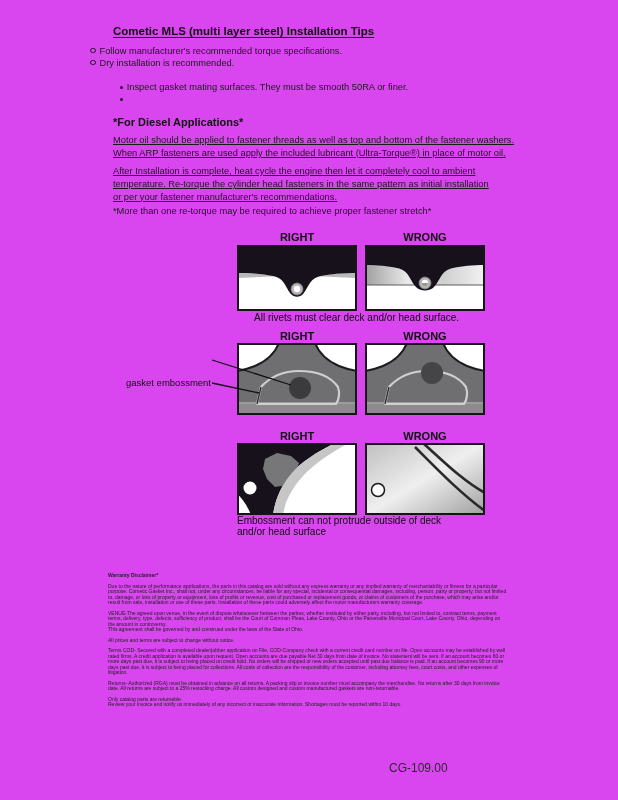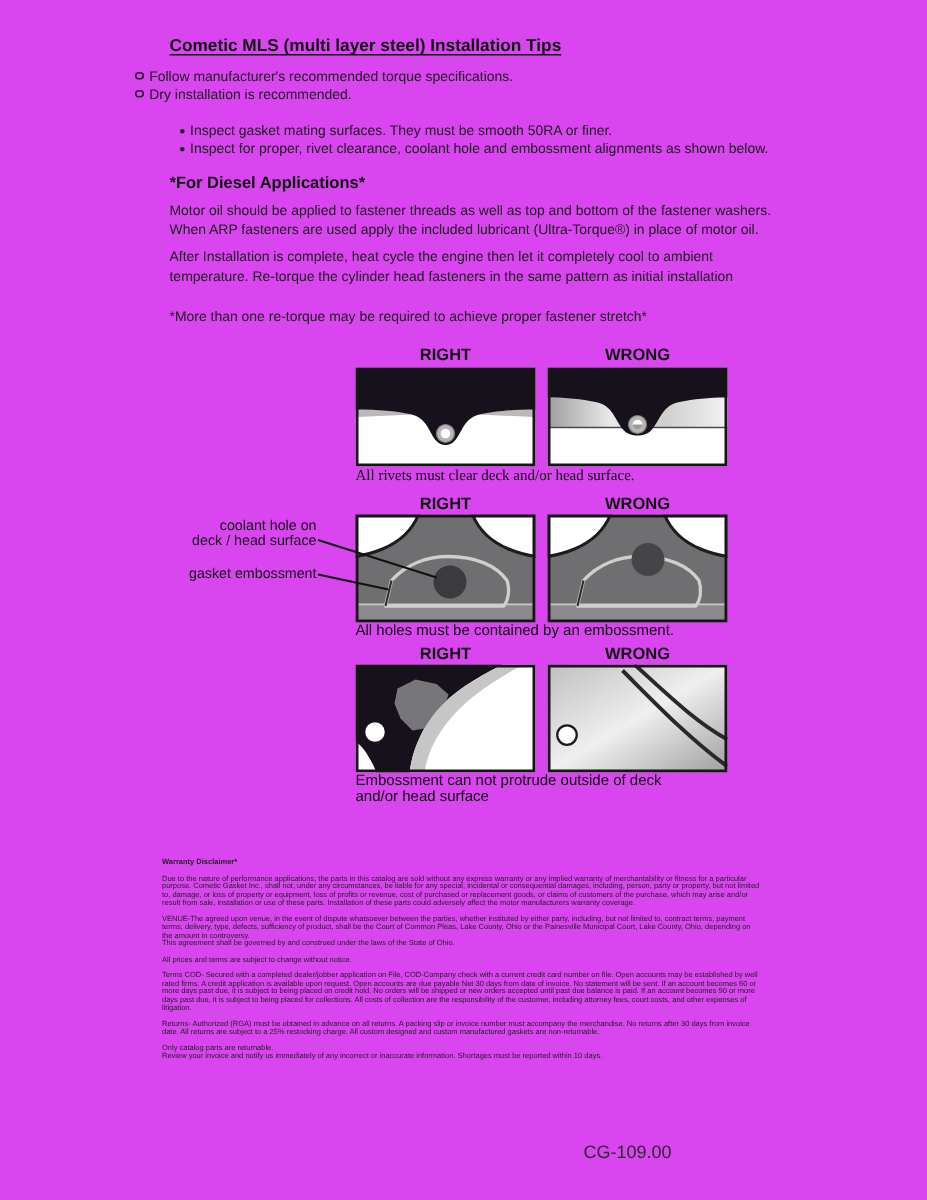--- a/index.html
+++ b/index.html
@@ -14,21 +14,21 @@
   }
   .bullets{left:90px;top:45px;}
   .bullet-line{height:12px;line-height:12px;font-size:9.3px;white-space:nowrap;}
   .o-marker{display:inline-block;width:3.5px;height:3.5px;border:1px solid #1a1a1a;border-radius:50%;
     margin-right:4px;vertical-align:1px;}
   .sub-bullets{left:120px;top:81px;}
   .d-marker{display:inline-block;width:3.2px;height:3.2px;background:#1a1a1a;border-radius:50%;
     margin-right:3.5px;vertical-align:1px;}
   .diesel-h{left:113px;top:116px;font-size:11px;font-weight:700;color:#111;white-space:nowrap;}
   .para{left:113px;}
-  .para-line{height:12.8px;line-height:12.8px;font-size:9.3px;white-space:nowrap;}
+  .para-line{height:12.8px;line-height:12.8px;font-size:9.3px;white-space:nowrap;text-decoration:underline;}
   .p1{top:134px;}
   .p2{top:165px;}
   .footnote{left:113px;top:206px;font-size:9.3px;white-space:nowrap;}
 
   
   .dg-label{width:120px;text-align:center;font-size:11px;font-weight:700;color:#111;height:12px;line-height:12px;}
   .dg-box{width:120px;}
   .dg-caption{font-size:10px;color:#0c0c0c;line-height:10.8px;}
   .callout{width:115px;text-align:right;font-size:9.5px;line-height:10px;color:#111;}
   .leader{pointer-events:none;z-index:5;}
@@ -47,33 +47,34 @@
 
   <div class="abs title">Cometic MLS (multi layer steel) Installation Tips</div>
 
   <div class="abs bullets">
     <div class="bullet-line"><span class="o-marker"></span><span>Follow manufacturer's recommended torque specifications.</span></div>
     <div class="bullet-line"><span class="o-marker"></span><span>Dry installation is recommended.</span></div>
   </div>
 
   <div class="abs sub-bullets">
     <div class="bullet-line"><span class="d-marker"></span><span>Inspect gasket mating surfaces.  They must be smooth 50RA or finer.</span></div>
-    <div class="bullet-line"><span class="d-marker"></span><span>Inspect for proper, rivet clearance, coolant hole and embossment alignments as shown below.</span></div>
+    <div class="bullet-line"><span class="d-marker"></span></div>
   </div>
 
   <div class="abs diesel-h">*For Diesel Applications*</div>
 
   <div class="abs para p1">
     <div class="para-line">Motor oil should be applied to fastener threads as well as top and bottom of the fastener washers.</div>
     <div class="para-line">When ARP fasteners are used apply the included lubricant (Ultra-Torque®) in place of motor oil.</div>
   </div>
 
   <div class="abs para p2">
     <div class="para-line">After Installation is complete, heat cycle the engine then let it completely cool to ambient</div>
     <div class="para-line">temperature. Re-torque the cylinder head fasteners in the same pattern as initial installation</div>
+    <div class="para-line">or per your fastener manufacturer's recommendations.</div>
   </div>
 
   <div class="abs footnote">*More than one re-torque may be required to achieve proper fastener stretch*</div>
 
   <div class="abs dg-label" style="left:237px;top:231px;">RIGHT</div>
   <div class="abs dg-label" style="left:365px;top:231px;">WRONG</div>
 
   <div class="abs dg-box" style="left:237px;top:245px;">
     <svg width="120" height="66" viewBox="0 0 120 66">
       <rect x="0" y="0" width="120" height="66" fill="#ffffff"></rect>
@@ -100,29 +101,25 @@
       <rect x="0" y="20" width="120" height="20" fill="url(#silver1)"></rect>
       <line x1="0" y1="40" x2="120" y2="40" stroke="#4a4a4a" stroke-width="0.9"></line>
       <path d="M0,0 H120 V20 C106,20 98,21 88,23 C76,25 75,36 69,42 C65,46.5 55,46.5 51,42 C45,36 44,25 32,23 C22,21 14,20 0,20 Z" fill="#17111c"></path>
       <circle cx="60" cy="38" r="6" fill="#b5b5b5" stroke="#7e7e7e" stroke-width="0.8"></circle>
       <circle cx="60" cy="38" r="3.2" fill="#ffffff"></circle>
       <path d="M56.8,38 A3.2,3.2 0 0 0 63.2,38 Z" fill="#9a9a9a"></path>
       <rect x="1" y="1" width="118" height="64" fill="none" stroke="#151515" stroke-width="2"></rect>
     </svg>
   </div>
 
-  <div class="abs dg-caption" style="left:237px;top:313px;white-space:nowrap;font-family:Liberation Serif, serif;">All rivets must clear deck and/or head surface.</div>
+  <div class="abs dg-caption" style="left:254px;top:313px;white-space:nowrap;">All rivets must clear deck and/or head surface.</div>
 
   <div class="abs dg-label" style="left:237px;top:330px;">RIGHT</div>
   <div class="abs dg-label" style="left:365px;top:330px;">WRONG</div>
 
-  <div class="abs callout" style="left:96px;top:346px;">
-    <div>coolant hole on</div>
-    <div>deck / head surface</div>
-  </div>
   <div class="abs callout" style="left:96px;top:378px;">gasket embossment</div>
 
   <div class="abs dg-box" style="left:237px;top:343px;">
     <svg width="120" height="72" viewBox="0 0 120 72">
       <rect x="0" y="0" width="120" height="72" fill="#6f6f71"></rect>
       <path d="M0,0 H42 C38,10 30,18 18,23 C12,25.5 6,27 0,28 Z" fill="#ffffff" stroke="#1c1c1e" stroke-width="2"></path>
       <path d="M120,0 H78 C82,10 90,18 102,23 C108,25.5 114,27 120,28 Z" fill="#ffffff" stroke="#1c1c1e" stroke-width="2"></path>
       <line x1="1" y1="60" x2="119" y2="60" stroke="#c9c9c9" stroke-width="1.2"></line>
       <rect x="1" y="61" width="118" height="10" fill="#8b8b8d"></rect>
       <path d="M20,61 L24,44 C34,33 48,28 62,28 C80,28 94,34 101,44 C103,50 102,57 99,61 Z" fill="none" stroke="#cfcfcf" stroke-width="2.2" stroke-linejoin="round"></path>
@@ -144,21 +141,20 @@
       <circle cx="67" cy="30" r="11" fill="#454547"></circle>
       <rect x="1" y="1" width="118" height="70" fill="none" stroke="#151515" stroke-width="2"></rect>
     </svg>
   </div>
 
   <svg class="abs leader" style="left:210px;top:355px;" width="85" height="42" viewBox="0 0 85 42">
     <line x1="2" y1="5" x2="81" y2="30" stroke="#111111" stroke-width="1.3"></line>
     <line x1="2" y1="28" x2="49" y2="38" stroke="#111111" stroke-width="1.3"></line>
   </svg>
 
-  <div class="abs dg-caption" style="left:237px;top:416px;white-space:nowrap;">All holes must be contained by an embossment.</div>
 
   <div class="abs dg-label" style="left:237px;top:430px;">RIGHT</div>
   <div class="abs dg-label" style="left:365px;top:430px;">WRONG</div>
 
   <div class="abs dg-box" style="left:237px;top:443px;">
     <svg width="120" height="72" viewBox="0 0 120 72">
       <rect x="0" y="0" width="120" height="72" fill="#ffffff"></rect>
       <path d="M0,0 H98 C80,9 64,19 54,31 C44,43 38,57 36,72 H14 C10,62 5,55 0,51 Z" fill="#17111c"></path>
       <path d="M28,16 L40,10 L54,13 L62,20 L58,32 L50,42 L38,44 L30,36 L26,26 Z" fill="#77777a"></path>
       <path d="M36,72 C38,57 44,43 54,31 C64,19 80,9 98,0 H112 C93,10 77,21 66,33 C55,45 48,58 46,72 Z" fill="#c6c6c6"></path>

